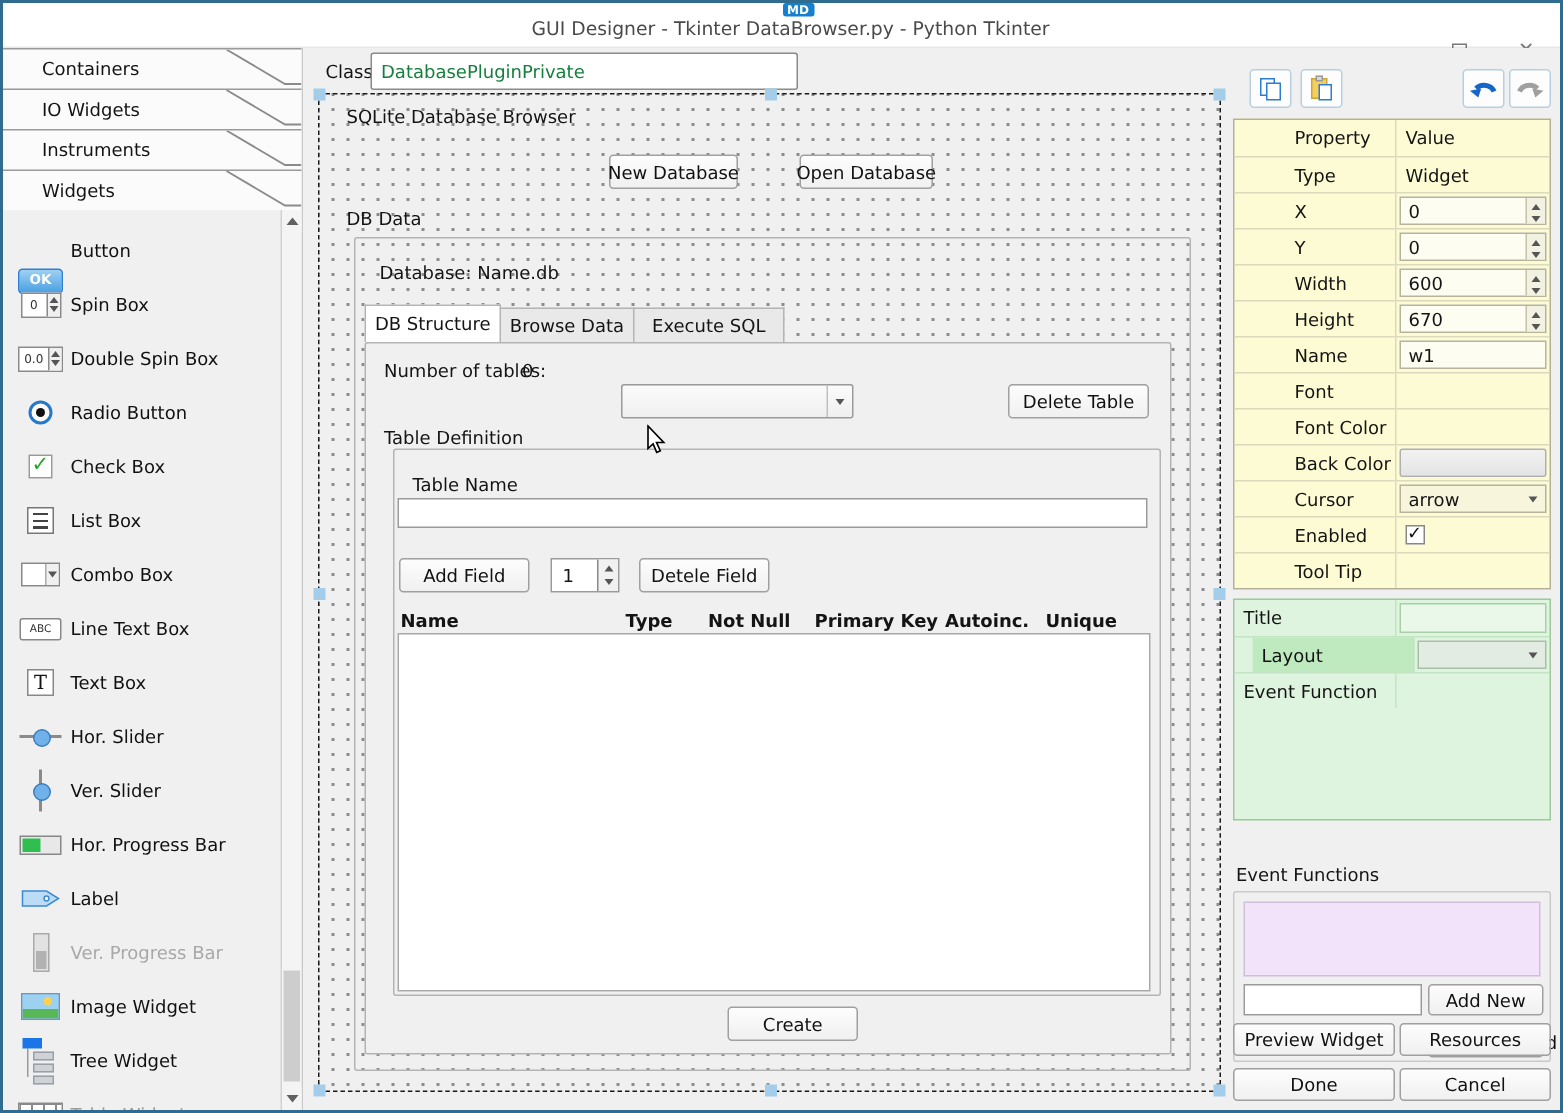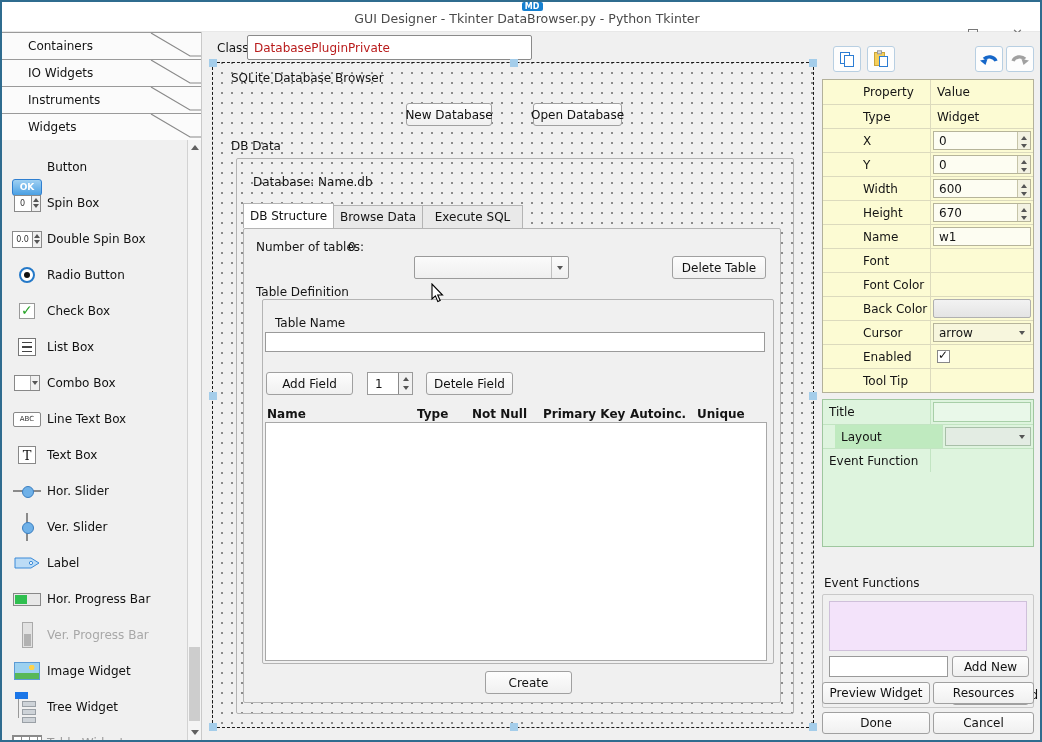--- a/index.html
+++ b/index.html
@@ -66,21 +66,21 @@
   .sb-btn { position:absolute; left:0; right:0; height:15px; display:flex; align-items:center; justify-content:center; background:#f4f4f4; }
   .sb-btn.up { top:0; } .sb-btn.down { bottom:0; }
   .sb-thumb { position:absolute; left:1px; right:1px; top:507px; height:74px; background:#cdcdcd; }
   .s-tri-up { width:0;height:0;border-left:4px solid transparent;border-right:4px solid transparent;border-bottom:5px solid #606060; }
   .s-tri-down { width:0;height:0;border-left:4px solid transparent;border-right:4px solid transparent;border-top:5px solid #606060; }
 
   
   .canvas { position:absolute; left:200px; top:30px; width:622px; bottom:0; background:#f0f0f0; }
   .class-row { position:absolute; left:0; top:0; width:100%; height:60px; }
   .class-label { position:absolute; left:15px; top:9px; }
-  .class-input { position:absolute; left:45px; top:3px; width:285px; height:25px; border:1px solid #8a8a8a; border-radius:2px; background:#fff; font:inherit; padding:0 6px; color:#b91c1c; }
+  .class-input { position:absolute; left:45px; top:3px; width:285px; height:25px; border:1px solid #8a8a8a; border-radius:2px; background:#fff; font:inherit; padding:0 6px; color:#15803d; }
   .design-area { position:absolute; left:10px; top:30px; width:602px; height:666px; border:1px dashed #1a1a1a;
     background-image:radial-gradient(#8c8c8c 1px, transparent 1.2px); background-size:10px 10px; background-position:4px 5px; }
   .handle { position:absolute; width:8px; height:8px; background:#a4cdea; }
   .grp { position:absolute; border:1px solid #b4b4b4; border-radius:2px; }
   .pane-solid { background:#f0f0f0; }
   .c-label { position:absolute; white-space:nowrap; color:#141414; }
   .c-btn { position:absolute; display:flex; align-items:center; justify-content:center; border:1px solid #a0a0a0; border-radius:3px; background:linear-gradient(#fdfdfd,#f0f0f0); color:#111; white-space:nowrap; }
   .tabs { position:absolute; display:flex; align-items:flex-end; }
   .tab { height:23px; display:flex; align-items:center; justify-content:center; background:#e9e9e9; border:1px solid #b4b4b4; border-bottom:none; margin-right:-1px; }
   .tab.active { height:25px; background:#fff; position:relative; z-index:2; }
@@ -252,32 +252,32 @@
         <span class="lbl">Hor. Slider</span>
       </div>
       <div class="w-item">
         <span class="ibox">
             <span class="i-vslider"></span>
           </span>
         <span class="lbl">Ver. Slider</span>
       </div>
       <div class="w-item">
         <span class="ibox">
+            <span class="i-hprog"></span>
+          </span>
+        <span class="lbl">Hor. Progress Bar</span>
+      </div>
+      <div class="w-item">
+        <span class="ibox">
             <svg width="27" height="14">
               <path d="M1 2 h16 l8 5 -8 5 h-16 z" fill="#bcdcf6" stroke="#3a8ad8"></path>
               <circle cx="17" cy="7" r="1.6" fill="#fff" stroke="#3a8ad8"></circle>
             </svg>
           </span>
         <span class="lbl">Label</span>
-      </div>
-      <div class="w-item">
-        <span class="ibox">
-            <span class="i-hprog"></span>
-          </span>
-        <span class="lbl">Hor. Progress Bar</span>
       </div>
       <div class="w-item disabled">
         <span class="ibox">
             <span class="i-vprog"></span>
           </span>
         <span class="lbl">Ver. Progress Bar</span>
       </div>
       <div class="w-item">
         <span class="ibox">
             <span class="i-image"></span>

